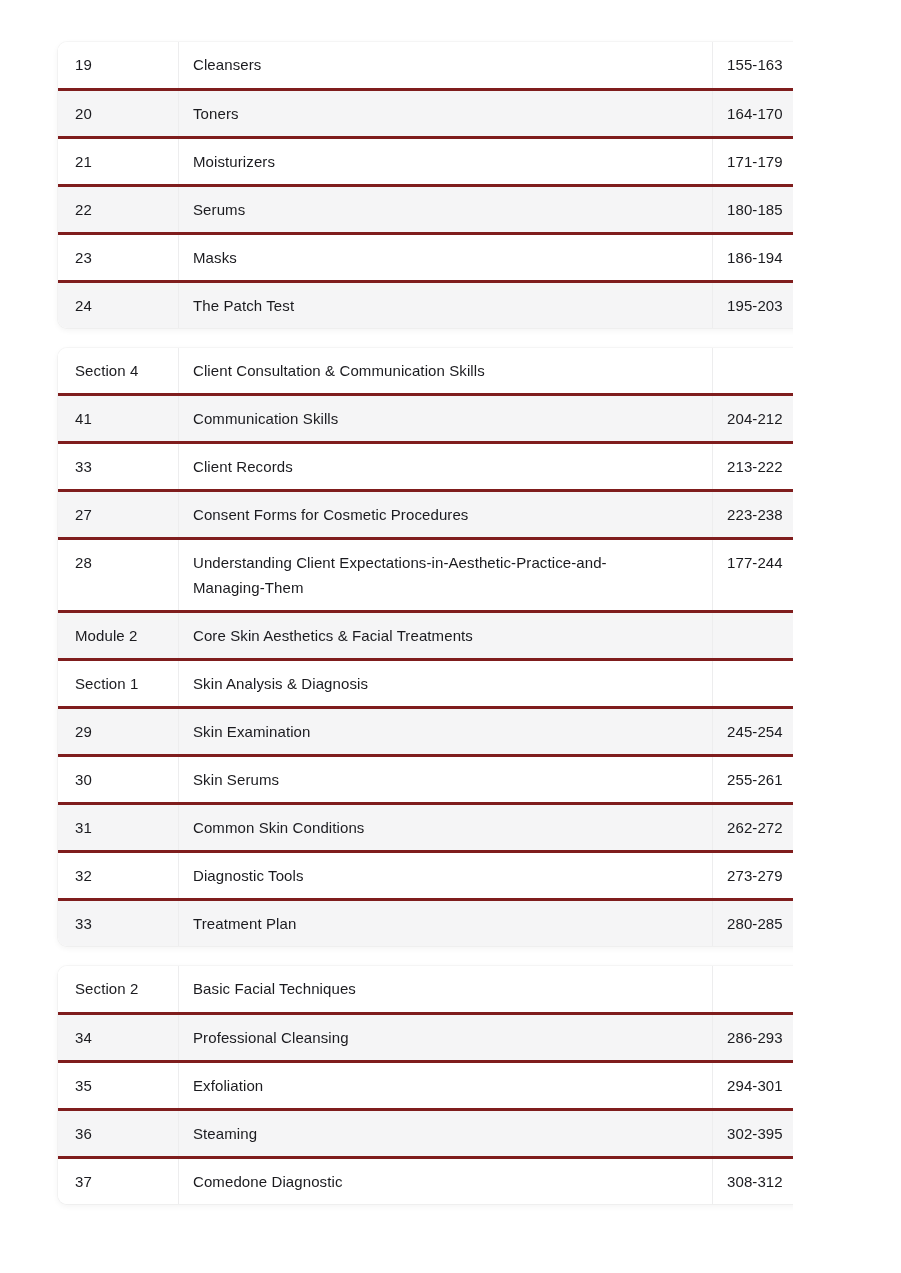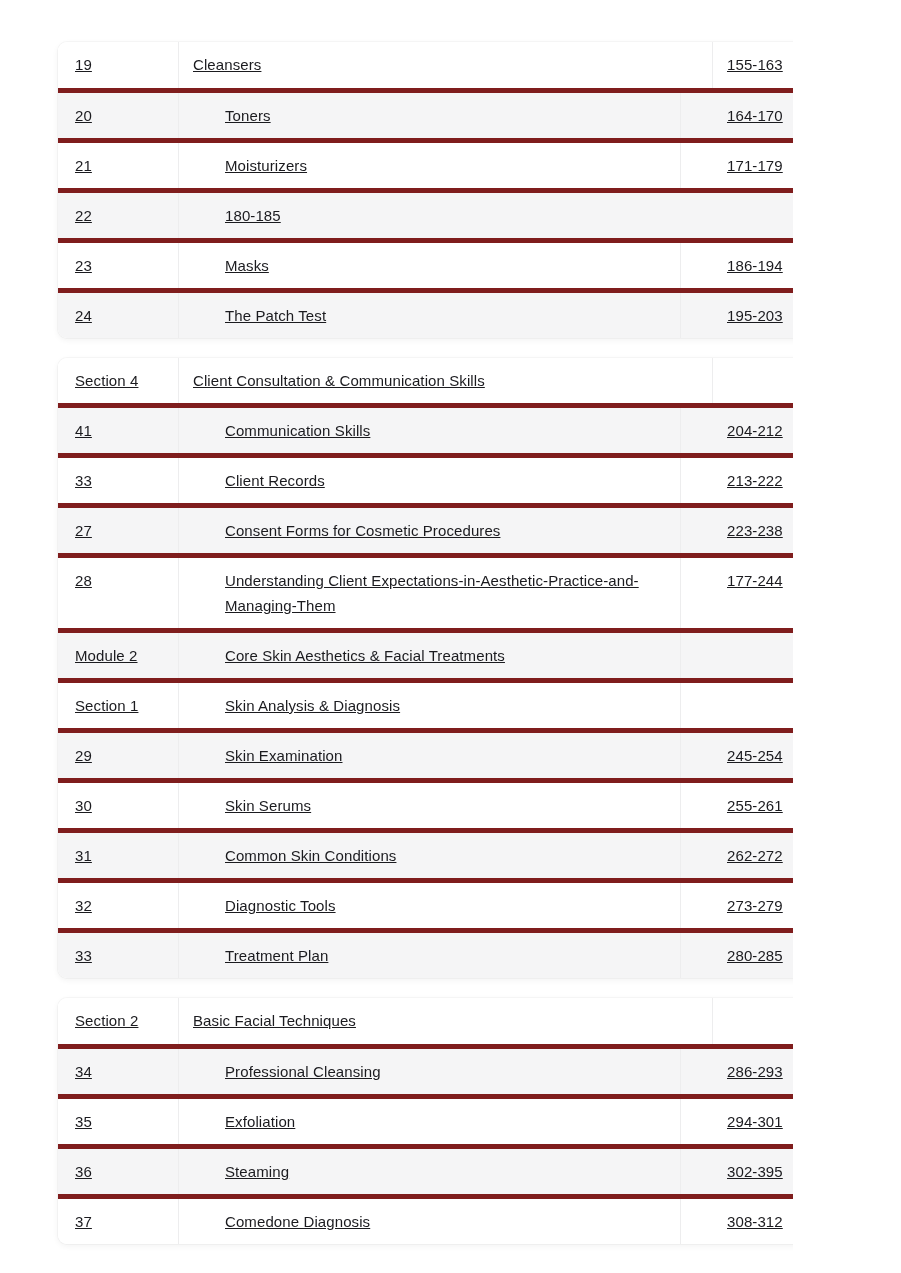--- a/index.html
+++ b/index.html
@@ -9,39 +9,38 @@
     font-family: "Liberation Sans", sans-serif;
     color: #1b1b1f;
   }
   .page {
     width: 793px;
     height: 1273px;
     box-sizing: border-box;
     padding: 42px 58px 0 58px;
     background: #ffffff;
     overflow: hidden;
-    text-decoration: underline;
   }
   .card {
     width: 785px;
     background: #ffffff;
     border-radius: 9px;
     overflow: hidden;
     box-shadow: 0 0 0 1px rgba(27,27,31,0.03), 0 2px 6px rgba(27,27,31,0.06);
     margin-bottom: 20px;
   }
   .row {
     display: grid;
     grid-template-columns: 121px 1fr 130px;
     min-height: 45.5px;
     box-sizing: border-box;
     background: #ffffff;
   }
   .row:nth-child(even) { background: #f5f5f6; }
-  .row + .row { border-top: 5px solid #7f1d1d; gap: 32px; }
+  .row + .row { border-top: 3px solid #7f1d1d; }
   .cell {
     box-sizing: border-box;
     padding: 10px 14px 10px 14px;
     font-size: 15px;
     line-height: 25px;
     letter-spacing: 0.1px;
     white-space: pre-line;
   }
   .cell.number { padding-left: 17px; border-right: 1px solid #ededee; }
   .cell.title  { border-right: 1px solid #ededee; }
@@ -63,20 +62,21 @@
           <div class="cell title">Toners</div>
           <div class="cell pages">164-170</div>
         </div>
         <div class="row">
           <div class="cell number">21</div>
           <div class="cell title">Moisturizers</div>
           <div class="cell pages">171-179</div>
         </div>
         <div class="row">
           <div class="cell number">22</div>
+          <div class="cell title">Serums</div>
           <div class="cell pages">180-185</div>
         </div>
         <div class="row">
           <div class="cell number">23</div>
           <div class="cell title">Masks</div>
           <div class="cell pages">186-194</div>
         </div>
         <div class="row">
           <div class="cell number">24</div>
           <div class="cell title">The Patch Test</div>
@@ -162,18 +162,18 @@
           <div class="cell title">Exfoliation</div>
           <div class="cell pages">294-301</div>
         </div>
         <div class="row">
           <div class="cell number">36</div>
           <div class="cell title">Steaming</div>
           <div class="cell pages">302-395</div>
         </div>
         <div class="row">
           <div class="cell number">37</div>
-          <div class="cell title">Comedone Diagnosis</div>
+          <div class="cell title">Comedone Diagnostic</div>
           <div class="cell pages">308-312</div>
         </div>
       </section>
     </div>
 </div>
 
 </body></html>

